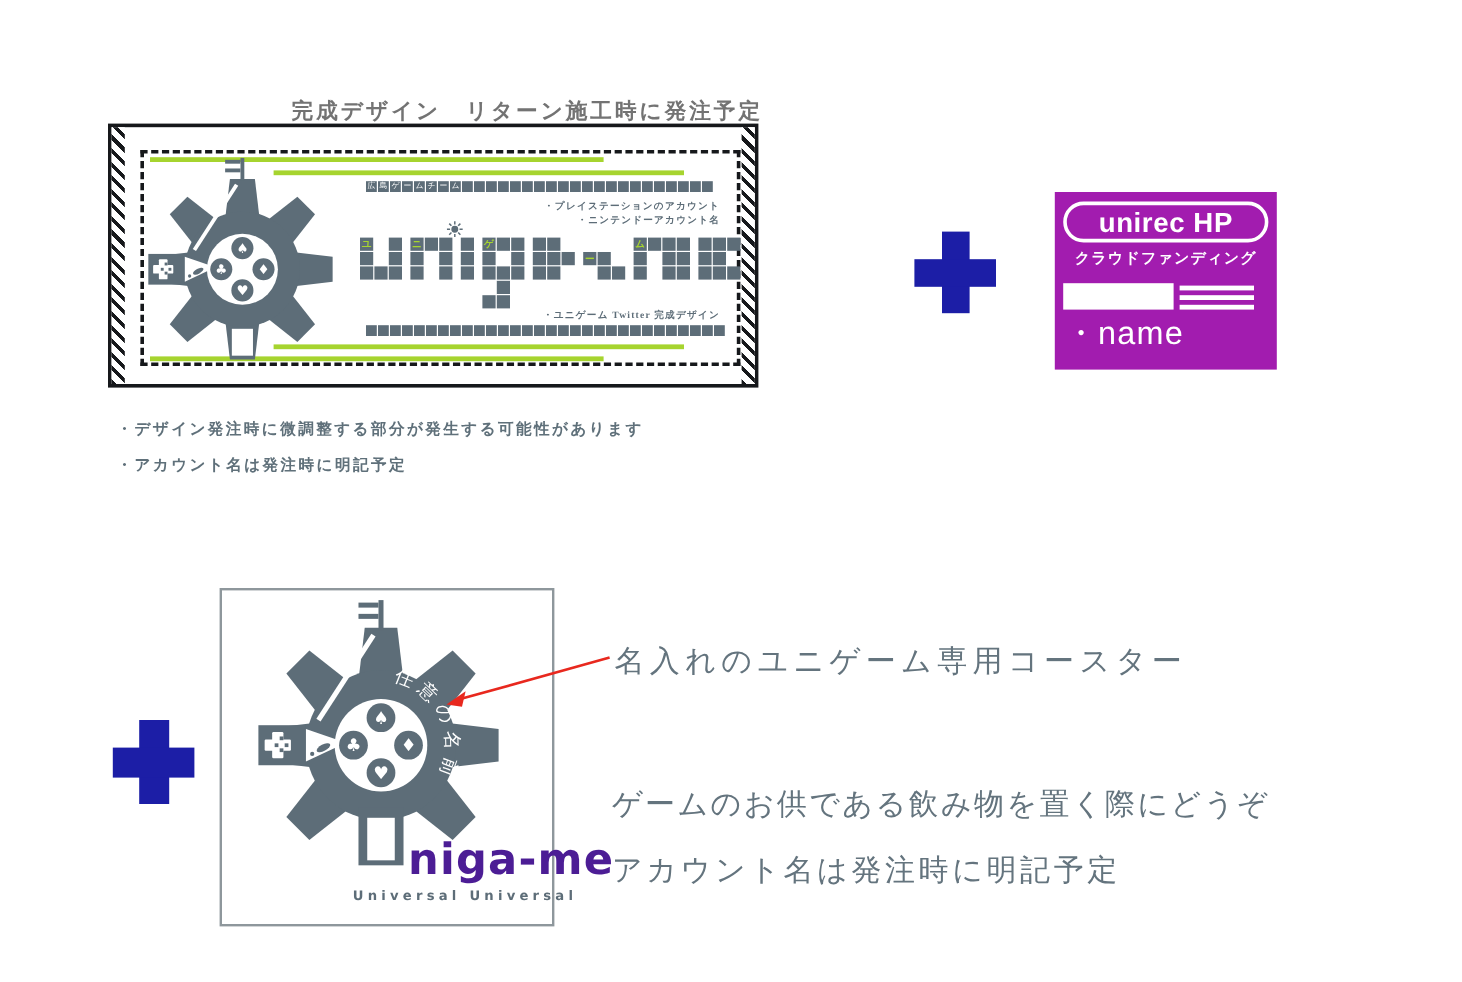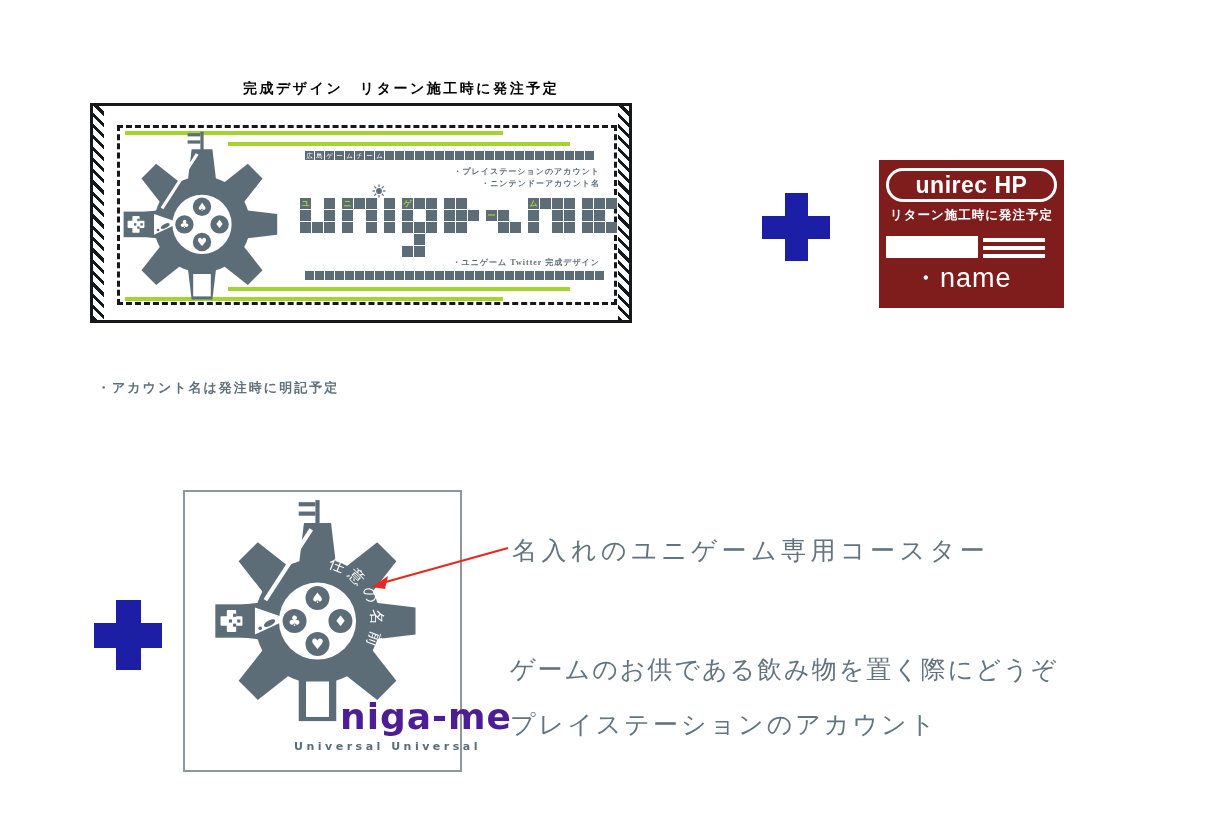--- a/index.html
+++ b/index.html
@@ -1,20 +1,20 @@
 <!DOCTYPE html>
 <html><head>
 <meta charset="utf-8">
 <style>
   html,body{margin:0;padding:0;background:#fff;}
   #canvas{position:relative;width:1218px;height:818px;background:#ffffff;overflow:hidden;
           font-family:"Liberation Serif",serif;}
   .abs{position:absolute;}
   
-  #title{left:243px;top:80px;color:#000000;font-size:14px;font-weight:bold;letter-spacing:2.5px;}
+  #title{left:243px;top:80px;color:#737373;font-size:18px;font-weight:bold;letter-spacing:2.5px;}
   
   #towel{left:90px;top:103px;width:542px;height:220px;border:3px solid #16181b;background:#fff;box-sizing:border-box;}
   .hatch{top:0;bottom:0;width:11px;background:repeating-linear-gradient(45deg,#16181b 0 3px,#ffffff 3px 8px);}
   #hatch-l{left:0;} #hatch-r{right:0;}
   #towel-dash{left:24px;top:19px;width:500px;height:180px;border:3px dashed #16181b;box-sizing:border-box;}
   .stripe{height:4px;background:#a6d42f;}
   #stripe-a{left:32px;top:25px;width:378px;}
   #stripe-b{left:135px;top:36px;width:342px;}
   #stripe-c{left:135px;top:181px;width:342px;}
   #stripe-d{left:32px;top:191px;width:378px;}
@@ -28,29 +28,29 @@
   
   #pixel-logo{left:207px;top:92px;display:flex;gap:7px;align-items:flex-start;}
   .pletter{display:grid;gap:1px;}
   .ptile{width:11px;height:11px;background:#5d6d78;display:flex;align-items:center;justify-content:center;
          font-size:8px;color:#a6d42f;font-family:"Liberation Sans",sans-serif;font-weight:bold;}
   .ptile.empty{background:transparent;}
   
   .plusbox{}
   .plusbox .vbar,.plusbox .hbar{position:absolute;background:#1c1ea6;}
   
-  #card{left:879px;top:160px;width:185px;height:148px;background:#7f1d1d;color:#fff;
+  #card{left:879px;top:160px;width:185px;height:148px;background:#a21caf;color:#fff;
         font-family:"Liberation Sans",sans-serif;}
   #card-pill{left:7px;top:8px;width:171px;height:34px;border:3.5px solid #fff;border-radius:20px;box-sizing:border-box;
              display:flex;align-items:center;justify-content:center;font-weight:bold;font-size:23px;letter-spacing:0.5px;}
   #card-sub{left:0;top:47px;width:185px;text-align:center;font-size:12.5px;letter-spacing:1px;font-weight:bold;}
   #card-box{left:7px;top:76px;width:92px;height:22px;background:#fff;}
   .card-line{left:104px;width:62px;height:3.5px;background:#fff;}
   #cl-1{top:78px;} #cl-2{top:86px;} #cl-3{top:94px;}
-  #card-name{left:8px;top:100px;font-size:27px;letter-spacing:1px;margin-left:25px;}
+  #card-name{left:8px;top:100px;font-size:27px;letter-spacing:1px;}
   
   .note{left:97px;color:#5f707a;font-size:13px;letter-spacing:2px;font-weight:bold;}
   #note-1{top:349px;} #note-2{top:379px;}
   
   #coaster{left:183px;top:490px;width:279px;height:282px;border:2px solid #8e979c;background:#fff;box-sizing:border-box;}
   #wordmark{left:340px;top:696px;color:#4c1d95;font-size:36px;font-weight:bold;letter-spacing:1px;
             font-family:"DejaVu Sans",sans-serif;}
   #wordmark-sub{left:294px;top:740px;color:#5d6d78;font-size:11px;font-weight:bold;letter-spacing:3.5px;
             font-family:"DejaVu Sans",sans-serif;}
   
@@ -291,28 +291,29 @@
       </svg>
   </div>
 
   <div class="abs plusbox" style="left:762px;top:193px;width:68px;height:68px;">
     <div class="vbar" style="left:22.5px;top:0;width:23px;height:68px;"></div>
     <div class="hbar" style="left:0;top:22.5px;width:68px;height:23px;"></div>
   </div>
 
   <div class="abs" id="card">
     <div class="abs" id="card-pill">unirec HP</div>
-    <div class="abs" id="card-sub">リターン施工時に発注予定</div>
+    <div class="abs" id="card-sub">クラウドファンディング</div>
     <div class="abs" id="card-box"></div>
     <div class="abs card-line" id="cl-1"></div>
     <div class="abs card-line" id="cl-2"></div>
     <div class="abs card-line" id="cl-3"></div>
     <div class="abs" id="card-name">・name</div>
   </div>
 
+  <div class="abs note" id="note-1">・デザイン発注時に微調整する部分が発生する可能性があります</div>
   <div class="abs note" id="note-2">・アカウント名は発注時に明記予定</div>
 
   <div class="abs plusbox" style="left:94px;top:600px;width:68px;height:70px;">
     <div class="vbar" style="left:21.5px;top:0;width:25px;height:70px;"></div>
     <div class="hbar" style="left:0;top:22.5px;width:68px;height:25px;"></div>
   </div>
 
   <div class="abs" id="coaster"></div>
   <svg class="abs" viewBox="0 0 200 235" style="position:absolute;left:213px;top:498px;width:209px;height:245px;">
     <g transform="translate(100,118)" fill="#5d6d78">
@@ -359,15 +360,15 @@
   <div class="abs" id="wordmark">niga-me</div>
   <div class="abs" id="wordmark-sub">Universal Universal</div>
 
   <svg class="abs" viewBox="0 0 150 55" style="left:368px;top:540px;width:150px;height:55px;">
     <line x1="140" y1="8" x2="14" y2="43" stroke="#e8281e" stroke-width="2.2"></line>
     <polygon points="4,47 20,36 17,49" fill="#e8281e"></polygon>
   </svg>
 
   <div class="abs cap" id="cap-1">ゲームのお供である飲み物を置く際にどうぞ</div>
   <div class="abs cap" id="cap-label">名入れのユニゲーム専用コースター</div>
-  <div class="abs cap" id="cap-2">プレイステーションのアカウント</div>
+  <div class="abs cap" id="cap-2">アカウント名は発注時に明記予定</div>
 
 </div>
 
 </body></html>

